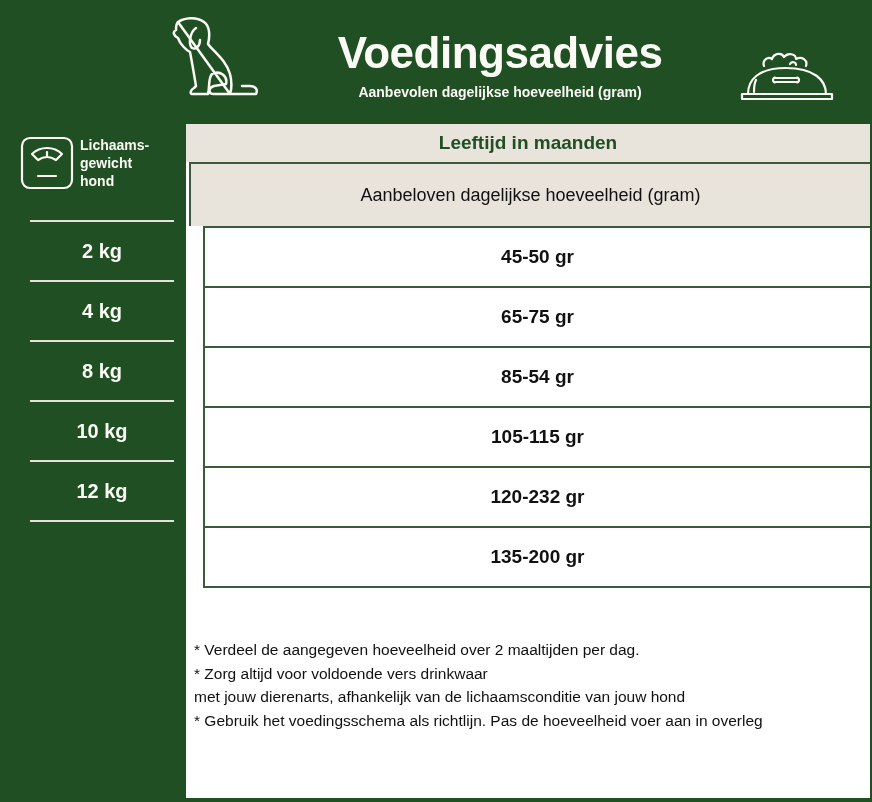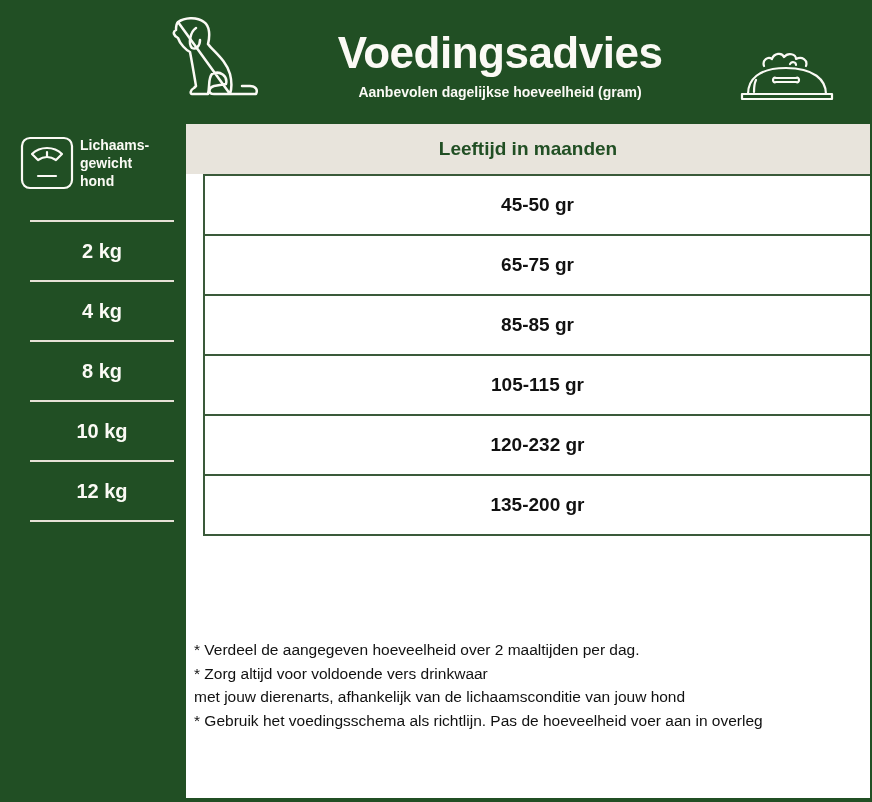--- a/index.html
+++ b/index.html
@@ -38,21 +38,21 @@
     display: flex; align-items: center; justify-content: center;
     font-size: 20px; font-weight: bold; color: #fbfaf5;
   }
   .weight-row:last-child { border-bottom: 2px solid #e6e1d6; height: 58px; }
 
   .table-panel {
     position: absolute; left: 186px; top: 124px; width: 684px; height: 674px;
     background: #ffffff;
   }
   .age-header {
-    height: 50px; background: #e8e4dc;
+    height: 38px; background: #e8e4dc;
     display: flex; align-items: center; justify-content: center;
     font-size: 19px; font-weight: bold; color: #214f24;
   }
   .amount-header {
     margin-left: 3px; height: 62px; background: #e8e4dc;
     border-top: 2px solid #3a5a3a; border-left: 2px solid #3a5a3a;
     display: flex; align-items: center; justify-content: center;
     font-size: 18px; color: #111111;
   }
   .data-row {
@@ -108,23 +108,24 @@
 <div class="weight-col">
   <div class="weight-row">2 kg</div>
   <div class="weight-row">4 kg</div>
   <div class="weight-row">8 kg</div>
   <div class="weight-row">10 kg</div>
   <div class="weight-row">12 kg</div>
 </div>
 
 <div class="table-panel">
   <div class="age-header">Leeftijd in maanden</div>
+  <div class="amount-header">Aanbeloven dagelijkse hoeveelheid (gram)</div>
   <div class="data-row">45-50 gr</div>
   <div class="data-row">65-75 gr</div>
-  <div class="data-row">85-85 gr</div>
+  <div class="data-row">85-54 gr</div>
   <div class="data-row">105-115 gr</div>
   <div class="data-row">120-232 gr</div>
   <div class="data-row last">135-200 gr</div>
 
   <div class="notes">
     <div>* Verdeel de aangegeven hoeveelheid over 2 maaltijden per dag.</div>
     <div>* Zorg altijd voor voldoende vers drinkwaar</div>
     <div>met jouw dierenarts, afhankelijk van de lichaamsconditie van jouw hond</div>
     <div>* Gebruik het voedingsschema als richtlijn. Pas de hoeveelheid voer aan in overleg</div>
   </div>

